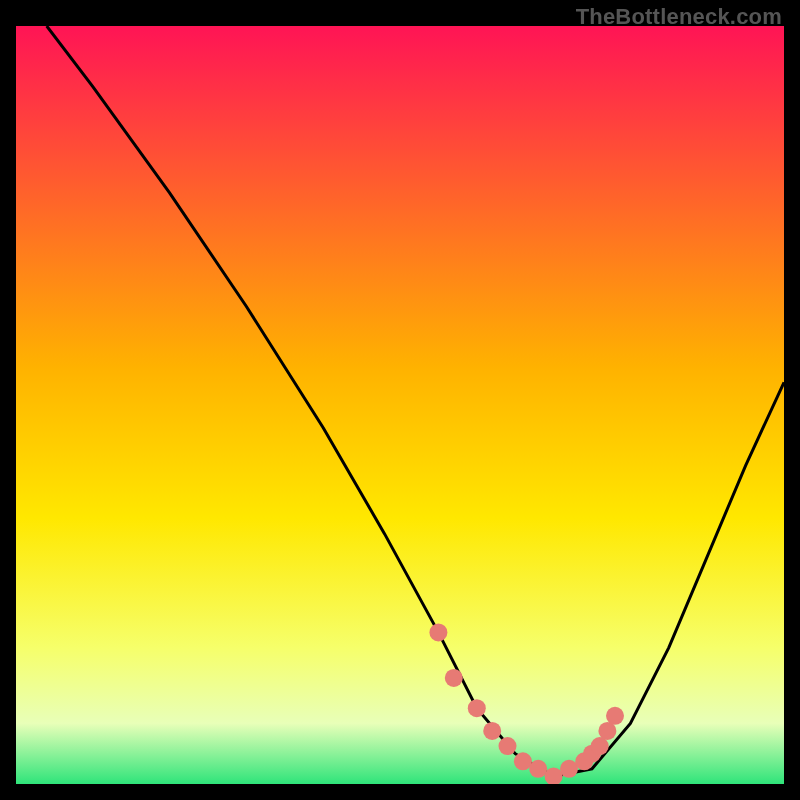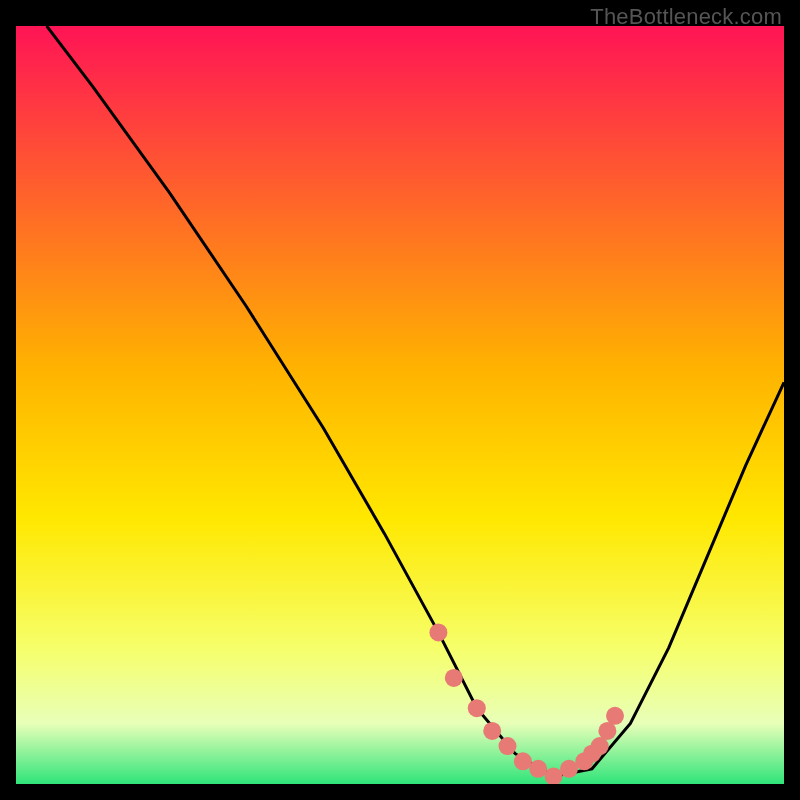--- a/index.html
+++ b/index.html
@@ -25,21 +25,21 @@
     top: 0;
     width: 768px;
     height: 758px;
   }
   .watermark {
     position: absolute;
     top: 4px;
     right: 18px;
     color: #555;
     font-size: 22px;
-    font-weight: 400;
+    font-weight: 700;
     user-select: none;
     letter-spacing: 0.2px;
   }
   svg { display: block; }
 </style>
 </head>
 <body>
 
 <div class="watermark">TheBottleneck.com</div>
 

